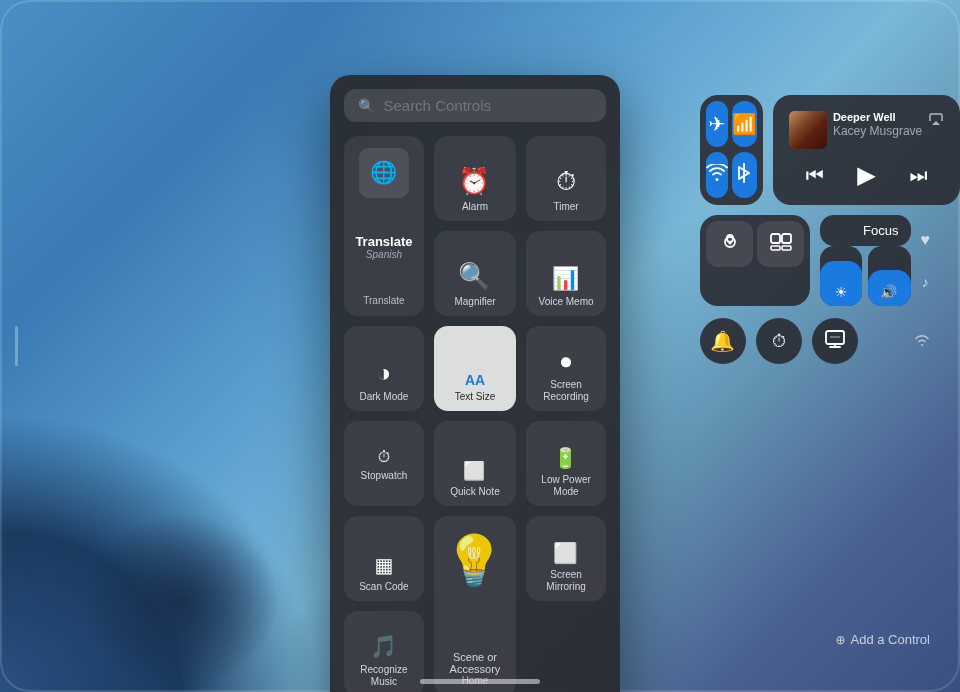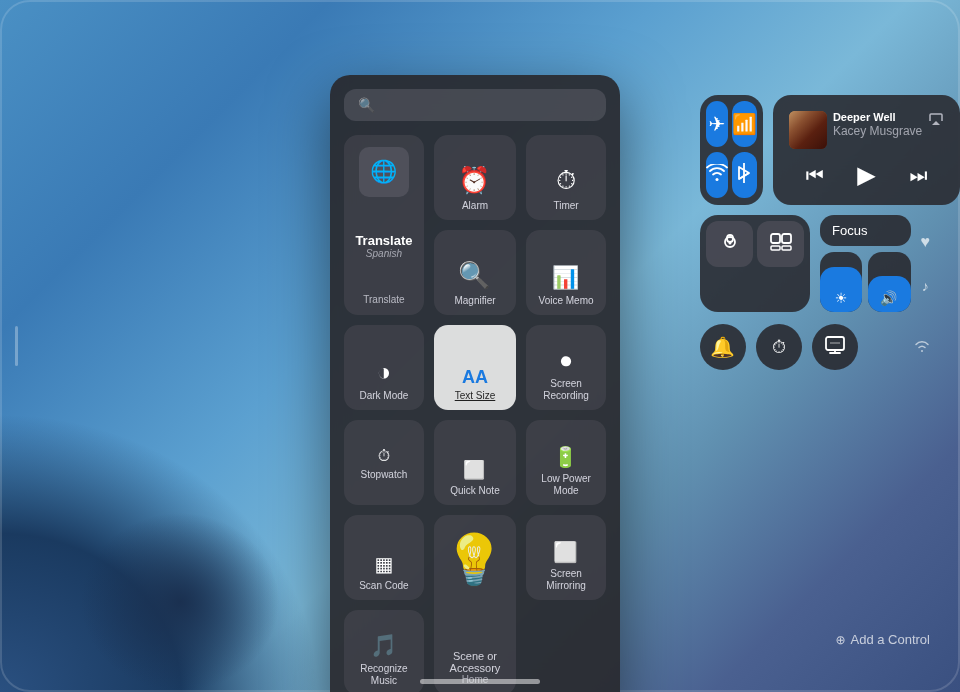--- a/index.html
+++ b/index.html
@@ -161,25 +161,24 @@
       flex-direction: column;
       align-items: center;
       justify-content: flex-end;
       padding: 10px 6px 8px;
       min-height: 85px;
       cursor: pointer;
     }
 
     .text-size-cell .control-label {
       color: rgba(0,0,0,0.85);
-      text-decoration: underline;
     }
 
     .text-size-cell .aa-text {
-      font-size: 18px;
+      font-size: 14px;
       font-weight: 600;
       color: #1a7ae0;
       margin-bottom: 4px;
       line-height: 1;
     }
 
     
     .stopwatch-cell {
       background: rgba(72, 72, 80, 0.6);
       border-radius: 14px;
@@ -387,21 +386,21 @@
       grid-template-columns: 1fr 1fr;
       gap: 4px;
       backdrop-filter: blur(20px);
       width: 110px;
     }
 
     .focus-sliders-block {
       flex: 1;
       display: flex;
       flex-direction: column;
-      gap: 6px;
+      text-align: right;
     }
 
     .focus-btn {
       background: rgba(40, 40, 45, 0.88);
       border-radius: 14px;
       padding: 8px 12px;
       color: white;
       font-size: 13px;
       font-weight: 500;
       cursor: pointer;
@@ -504,20 +503,21 @@
 
 <div class="wallpaper"></div>
 
 <div class="ipad-frame"></div>
 
 <div class="side-indicator"></div>
 
 <div class="search-panel">
   <div class="search-bar">
     <span class="search-icon-svg">🔍</span>
+    <input type="text" placeholder="Search Controls" style="">
   </div>
 
   <div class="grid-container">
 
     <div class="translate-cell">
       <div class="translate-icon-area">
         <span style="font-size:22px;">🌐</span>
       </div>
       <div class="translate-text-area">
         <div class="translate-name">Translate</div>

